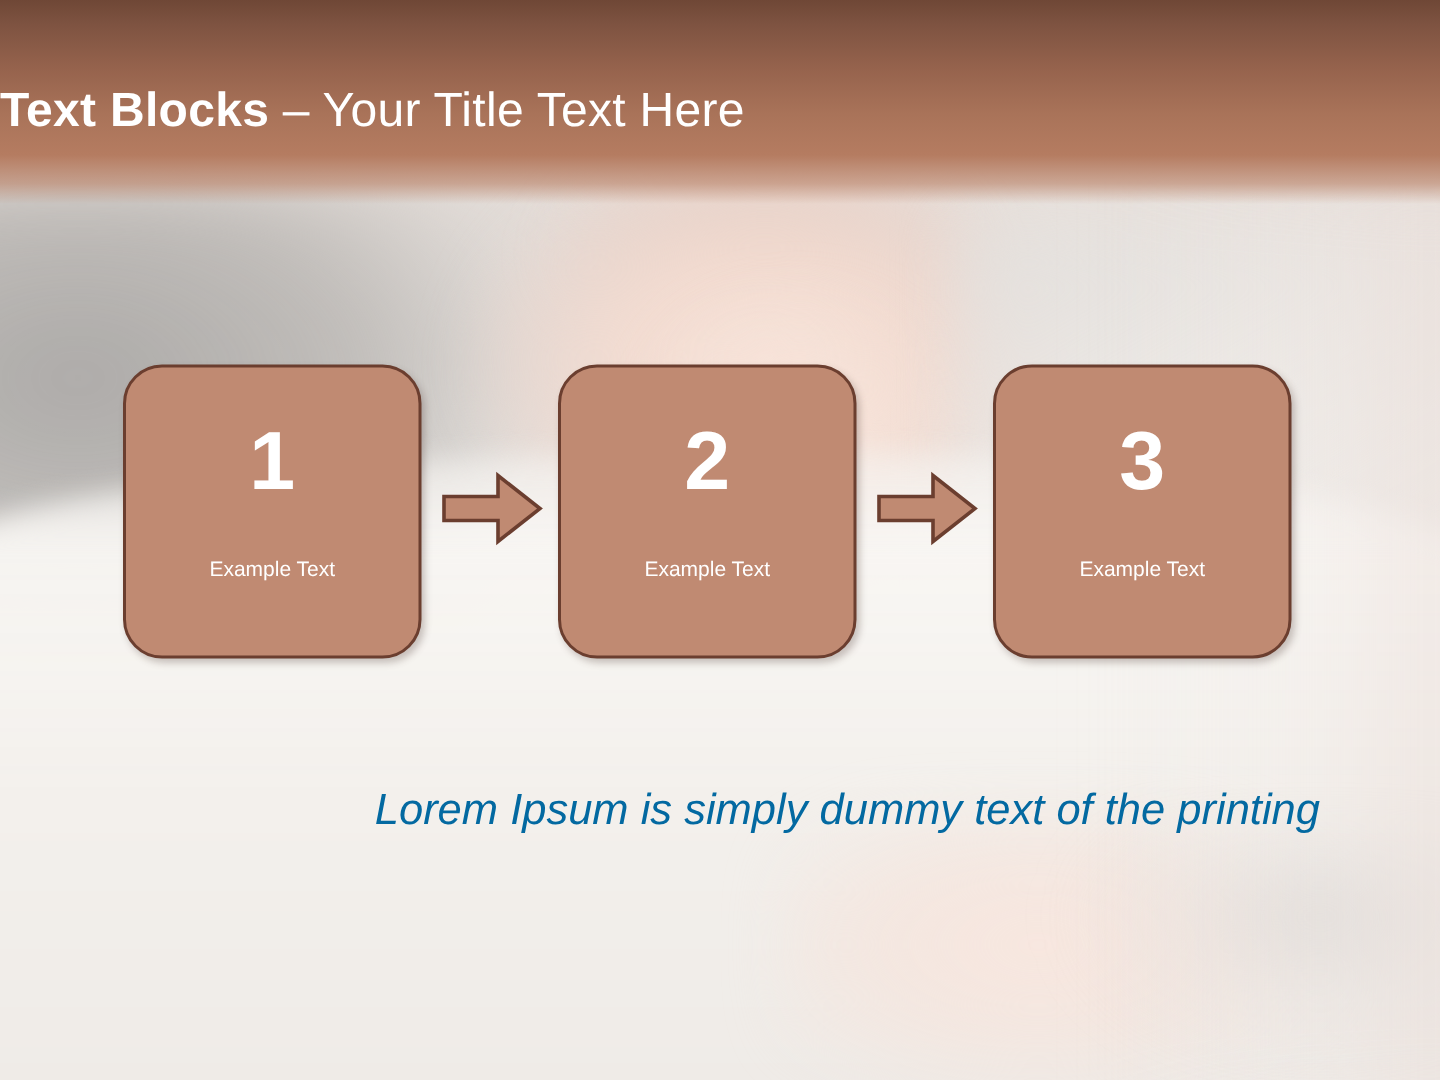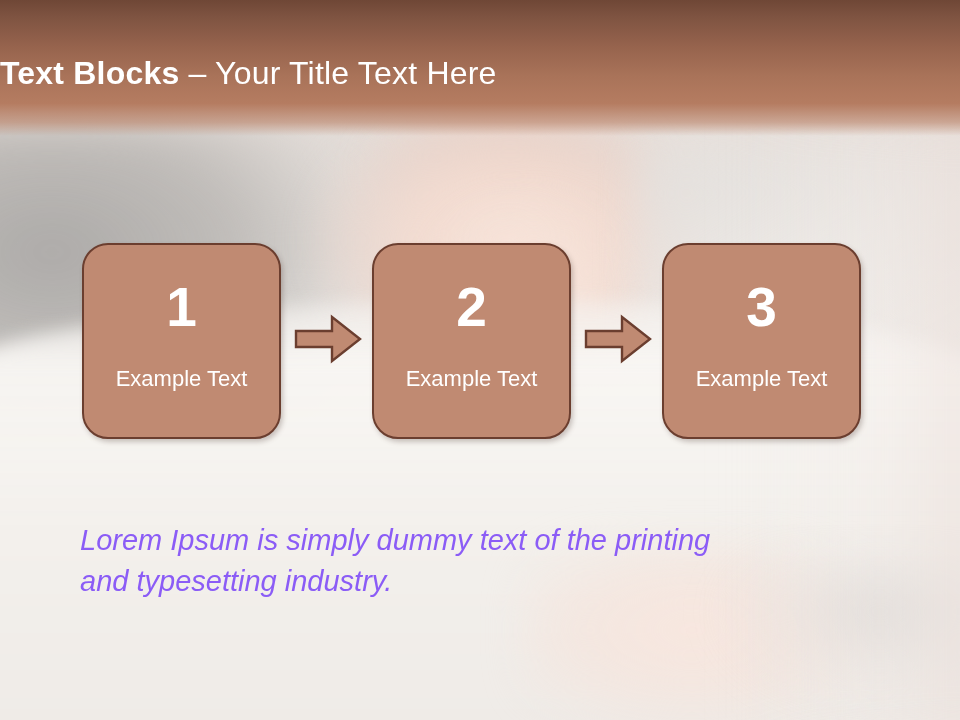--- a/index.html
+++ b/index.html
@@ -236,43 +236,43 @@
     letter-spacing: 0px;
   }
 
   .step-label {
     position: absolute;
     left: 0;
     top: 123px;
     width: 100%;
     text-align: center;
     color: #ffffff;
-    font-size: 22px;
+    font-size: 14px;
     line-height: 22px;
     font-weight: normal;
   }
 
   
   .arrow {
     position: absolute;
     top: 314px;
     width: 68px;
     height: 50px;
   }
   .arrow.a1 { left: 294px; }
   .arrow.a2 { left: 584px; }
 
   
   .caption {
     position: absolute;
     left: 80px;
     top: 520px;
     width: 800px;
-    text-align: left;
-    color: #8b5cf6;
+    text-align: right;
+    color: #0369a1;
     font-style: italic;
     font-weight: normal;
     font-size: 29px;
     line-height: 41px;
   }
 </style>
 </head>
 <body>
 
 <div id="slide">
@@ -319,16 +319,15 @@
 
     <div class="step-box b3">
       <div class="step-num">3</div>
       <div class="step-label">Example Text</div>
     </div>
 
   </div>
 
   <div class="caption">
     <div>Lorem Ipsum is simply dummy text of the printing</div>
-    <div>and typesetting industry.</div>
   </div>
 
 </div>
 
 </body></html>

